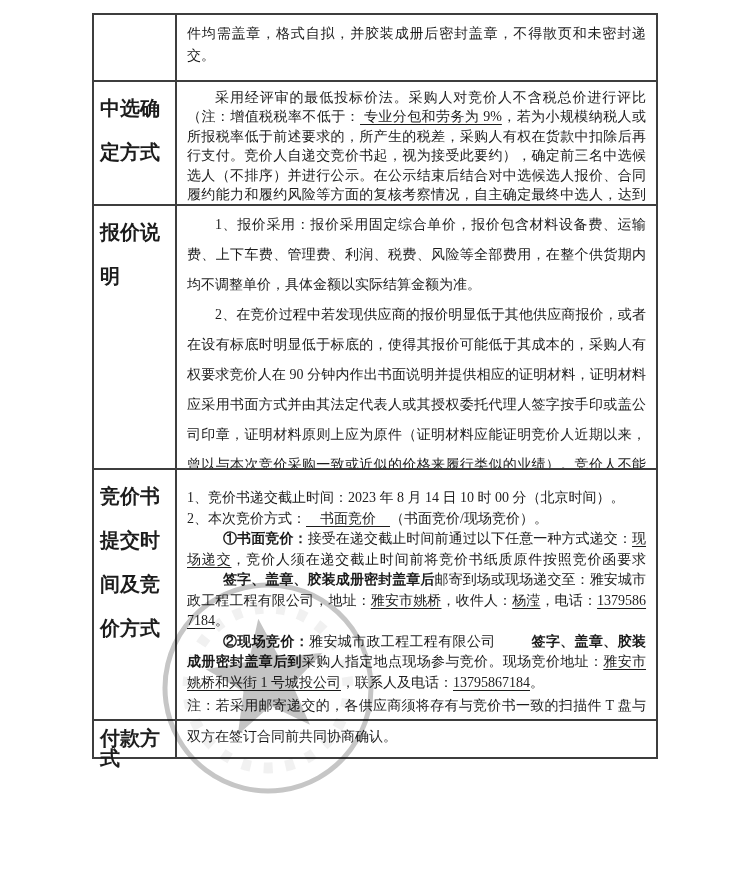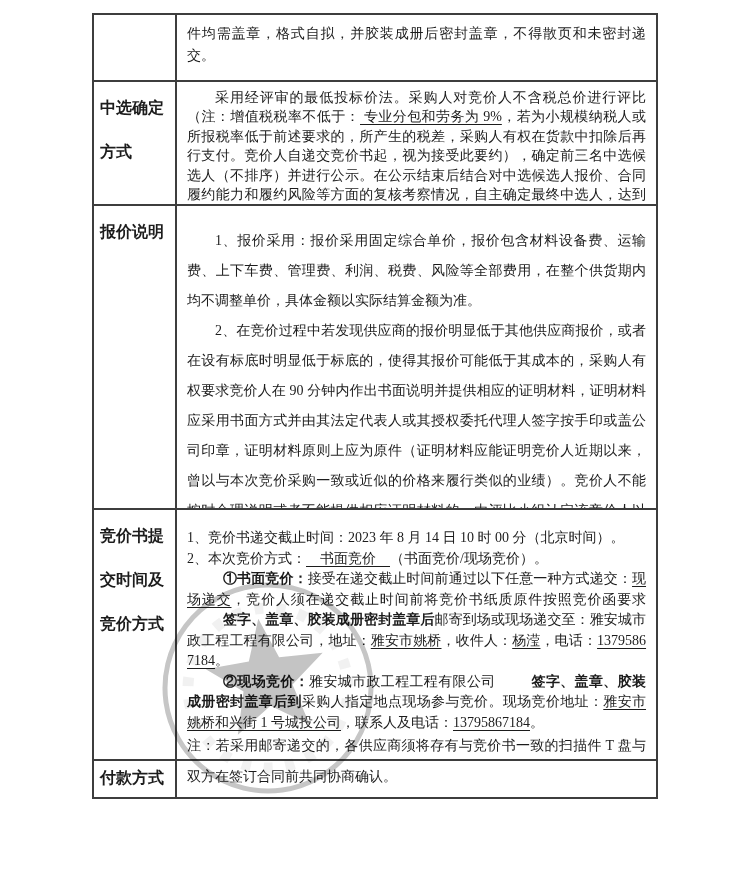--- a/index.html
+++ b/index.html
@@ -16,35 +16,35 @@
     position:absolute; left:92px; top:13px; width:566px;
     border:2px solid #3d3d3d;
     background:transparent;
   }
   .row { display:flex; border-bottom:2px solid #3d3d3d; }
   .row:last-child { border-bottom:none;justify-content:flex-end; }
 
   .cell.label {
     flex:0 0 81px; width:81px;
     padding:4px 2px 20px 6px;
-    font-weight:bold; font-size:16px; line-height:44px;
+    font-weight:bold; font-size:20px; line-height:44px;
     word-break:break-all;
   }
   .cell.content {
     flex:1; border-left:2px solid #3d3d3d;
     padding:6px 10px 4px 10px;
     font-size:14px; text-align:justify; text-justify:inter-character;
     word-break:break-all; overflow:hidden;
   }
 
   
   .r0 { height:67px; }  .r0 .content { line-height:22px; padding-top:8px; }
   .r1 { height:124px; } .r1 .content { line-height:19.4px; }
   .r1 .para { text-indent:2em; }
-  .r2 { height:304px; } .r2 .content { line-height:30px; padding-top:20px; }
+  .r2 { height:264px; } .r2 .content { line-height:30px; padding-top:4px; }
   .r2 .para { text-indent:2em; }
   .r3 { height:251px; } .r3 .content { line-height:20.5px; padding-top:18px; }
   .r3 .para.note { margin-top:3px; }
   .r4 { height:36px; }  .r4 .label { line-height:20px; padding-top:7px; }
   .r4 .content { line-height:20px; }
 
   .b { font-weight:bold;margin-left:36px; }
   .u { text-decoration:underline; text-decoration-thickness:1px; text-underline-offset:3px; }
 
   

